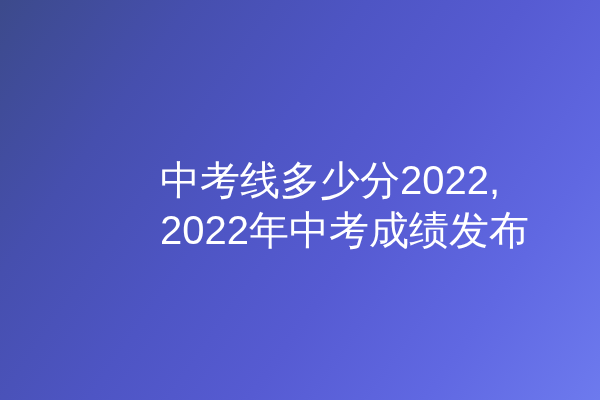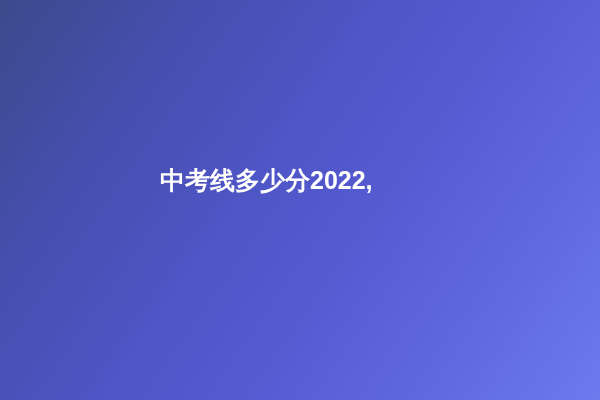--- a/index.html
+++ b/index.html
@@ -33,30 +33,31 @@
   #title-block {
     position: absolute;
     left: 160px;
     top: 155px;
     width: 300px;
   }
 
   .title-line {
     display: block;
     color: #ffffff;
-    font-size: 25px;
+    font-size: 40px;
     line-height: 50px;
-    font-weight: 700;
+    font-weight: 400;
     letter-spacing: 0px;
     white-space: nowrap;
     text-align: left;
   }
 </style>
 </head>
 <body>
 
 <div id="banner-card">
 
   <div id="title-block">
     <span class="title-line">中考线多少分2022,</span>
+    <span class="title-line">2022年中考成绩发布</span>
   </div>
 
 </div>
 
 </body></html>

